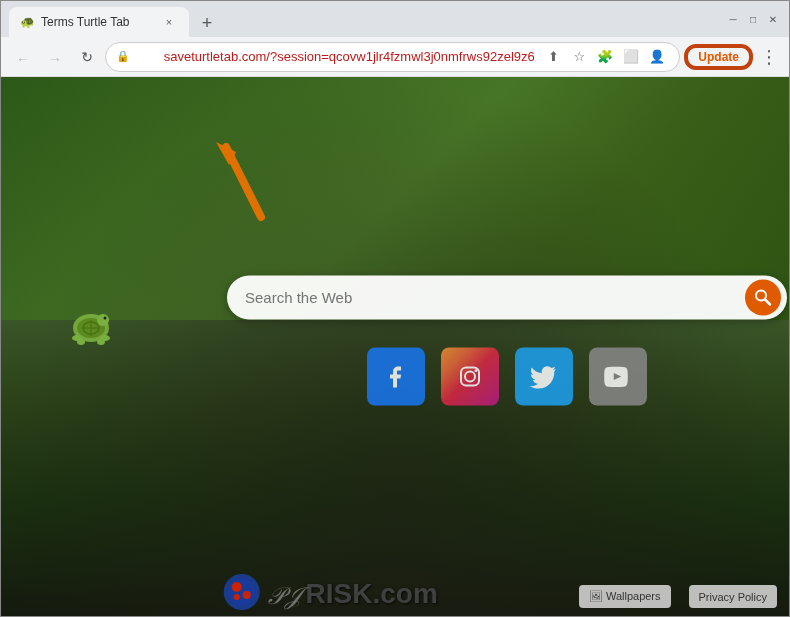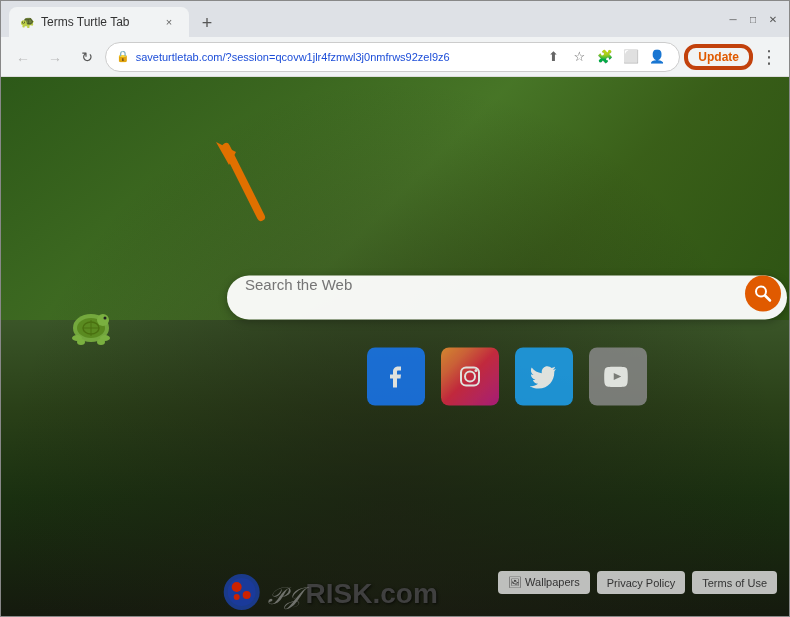--- a/index.html
+++ b/index.html
@@ -18,57 +18,57 @@
     .new-tab-btn { width: 28px; height: 28px; display: flex; align-items: center; justify-content: center; border-radius: 50%; font-size: 18px; color: #555; cursor: pointer; margin-left: 4px; }
     .window-controls { display: flex; gap: 4px; margin-left: auto; }
     .win-btn { width: 16px; height: 16px; display: flex; align-items: center; justify-content: center; font-size: 10px; color: #555; cursor: pointer; }
 
     
     .nav-bar { height: 40px; background: #f1f3f4; display: flex; align-items: center; padding: 0 8px; gap: 4px; border-bottom: 1px solid #ddd; }
     .nav-btn { width: 28px; height: 28px; border-radius: 50%; display: flex; align-items: center; justify-content: center; color: #555; font-size: 14px; cursor: pointer; }
     .nav-btn.disabled { color: #bbb; cursor: default; }
     .address-bar-wrap { flex: 1; display: flex; align-items: center; background: #fff; border-radius: 20px; border: 1px solid #ccc; height: 30px; padding: 0 10px; gap: 6px; }
     .address-lock { font-size: 11px; color: #555; }
-    .address-input { flex: 1; border: none; outline: none; font-size: 11px; color: #1d4ed8; background: transparent; }
+    .address-input { flex: 1; border: none; outline: none; font-size: 13px; color: #b91c1c; background: transparent; margin-left: 28px; }
     .address-actions { display: flex; gap: 2px; align-items: center; }
     .addr-icon-btn { width: 24px; height: 24px; display: flex; align-items: center; justify-content: center; border-radius: 50%; font-size: 13px; color: #666; cursor: pointer; }
     .update-btn { background: transparent; border: 4px solid #c2410c; border-radius: 12px; color: #e05a00; font-size: 12px; font-weight: 600; padding: 2px 10px; cursor: pointer; }
     .menu-btn { width: 24px; height: 24px; display: flex; align-items: center; justify-content: center; font-size: 18px; color: #555; cursor: pointer; }
 
     
     .page-content { flex: 1; position: relative; overflow: hidden; }
     .bg-image { position: absolute; inset: 0; background: linear-gradient(to bottom, #2a4a1a 0%, #3a5a20 20%, #4a7030 40%, #556030 60%, #606850 80%, #505040 100%); }
     
     
     .bg-overlay { position: absolute; inset: 0; background: radial-gradient(ellipse at 50% 80%, rgba(30,30,20,0.6) 0%, transparent 70%); }
     
     
     .foliage-top { position: absolute; top: 0; left: 0; right: 0; height: 45%; background: linear-gradient(135deg, #2d5a18 0%, #3d6a20 30%, #4a7a28 50%, #3a6018 70%, #2a5010 100%); opacity: 0.9; }
     .foliage-bottom { position: absolute; bottom: 0; left: 0; right: 0; height: 55%; background: linear-gradient(to bottom, #3a5528 0%, #2a4018 30%, #1a3010 60%, #151a0e 100%); }
     
     
     .turtle-logo { position: absolute; left: 60px; top: 50%; transform: translateY(-50%); margin-top: -20px; }
 
-    .search-bar { display: flex; align-items: flex-start; width: 560px; background: rgba(255,255,255,0.95); border-radius: 24px; height: 44px; padding: 0 6px 0 18px; gap: 8px; box-shadow: 0 2px 8px rgba(0,0,0,0.3); }
+    .search-bar { display: flex; align-items: center; width: 560px; background: rgba(255,255,255,0.95); border-radius: 24px; height: 44px; padding: 0 6px 0 18px; gap: 8px; box-shadow: 0 2px 8px rgba(0,0,0,0.3); }
     .search-input { flex: 1; border: none; outline: none; font-size: 15px; color: #333; background: transparent; }
     .search-btn { width: 36px; height: 36px; background: #e05a00; border-radius: 50%; display: flex; align-items: center; justify-content: center; cursor: pointer; }
     
     
     .social-icons { display: flex; gap: 16px; align-items: center; margin-top: 10px; }
     .social-icon { width: 58px; height: 58px; border-radius: 8px; display: flex; align-items: center; justify-content: center; cursor: pointer; opacity: 0.85; }
     .social-icon.facebook { background: #1877f2; }
     .social-icon.instagram { background: linear-gradient(135deg, #f09433, #e6683c, #dc2743, #cc2366, #bc1888); }
     .social-icon.twitter { background: #1da1f2; }
     .social-icon.youtube { background: #888; }
 
     
     .bottom-bar { position: absolute; bottom: 0; left: 0; right: 0; height: 44px; display: flex; align-items: center; padding: 0 16px; }
     .risk-logo-icon { width: 36px; height: 36px; background: #1a3a8a; border-radius: 50%; display: flex; align-items: center; justify-content: center; margin-right: 8px; }
 
-    .bottom-buttons { position: absolute; right: 12px; bottom: 22px; display: flex; gap: 7px; }
+    .bottom-buttons { position: absolute; right: 12px; bottom: 8px; display: flex; gap: 18px; }
     .bottom-btn { background: rgba(220,220,220,0.85); border: none; border-radius: 4px; padding: 5px 10px; font-size: 11px; color: #333; cursor: pointer; display: flex; align-items: center; gap: 4px; }
 
     
     .pointer-arrow { position: absolute; top: 60px; left: 210px; pointer-events: none; }
   </style>
 </head>
 <body>
 
 <div class="browser-window">
 
@@ -197,17 +197,16 @@
             <circle cx="10" cy="20" r="3" fill="#cc2200"></circle>
           </svg>
         </div>
         <span style="color: #aaa; font-size: 24px; font-style: italic; font-family: serif; opacity: 0.6; margin-right: 4px;">𝒫𝒥</span>
         <span style="color: #404040; font-size: 28px; font-weight: 900; font-family: Arial Black, Impact, sans-serif; text-shadow: 1px 1px 3px rgba(0,0,0,0.7);">RISK.com</span>
       </div>
 
       <div class="bottom-buttons">
         <button class="bottom-btn">🖼 Wallpapers</button>
         <button class="bottom-btn">Privacy Policy</button>
-        <button class="bottom-btn">Terms of Use</button>
       </div>
     </div>
   </div>
 </div>
 
 </body></html>

